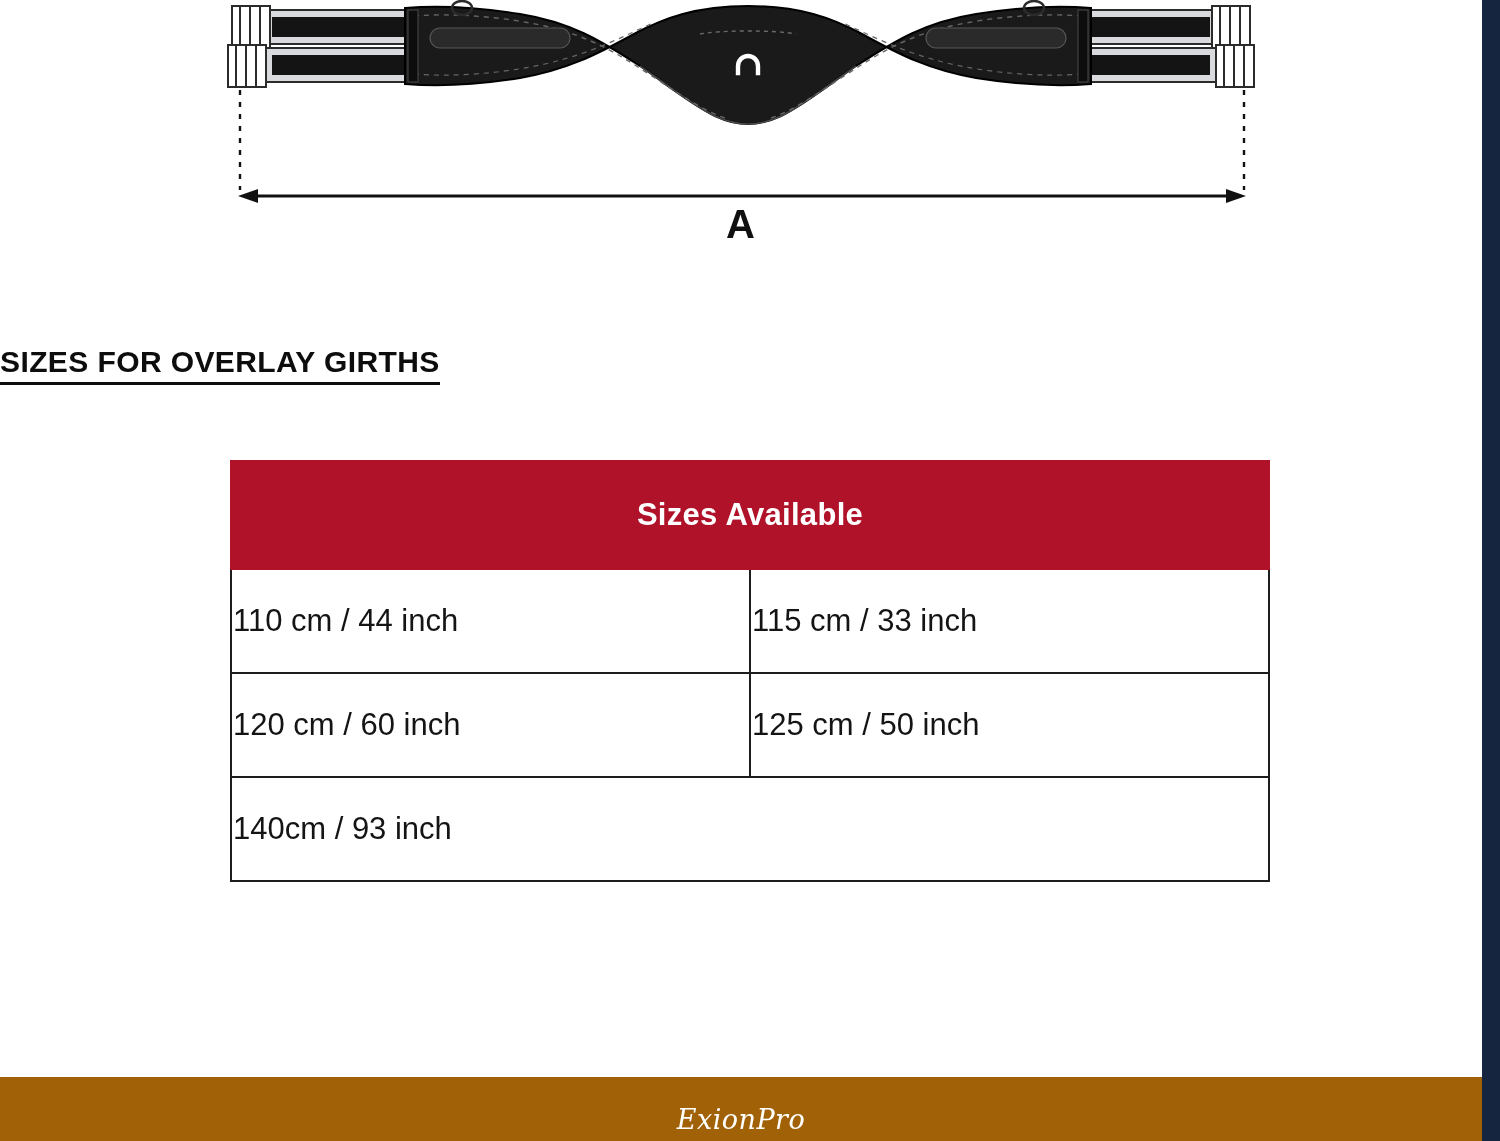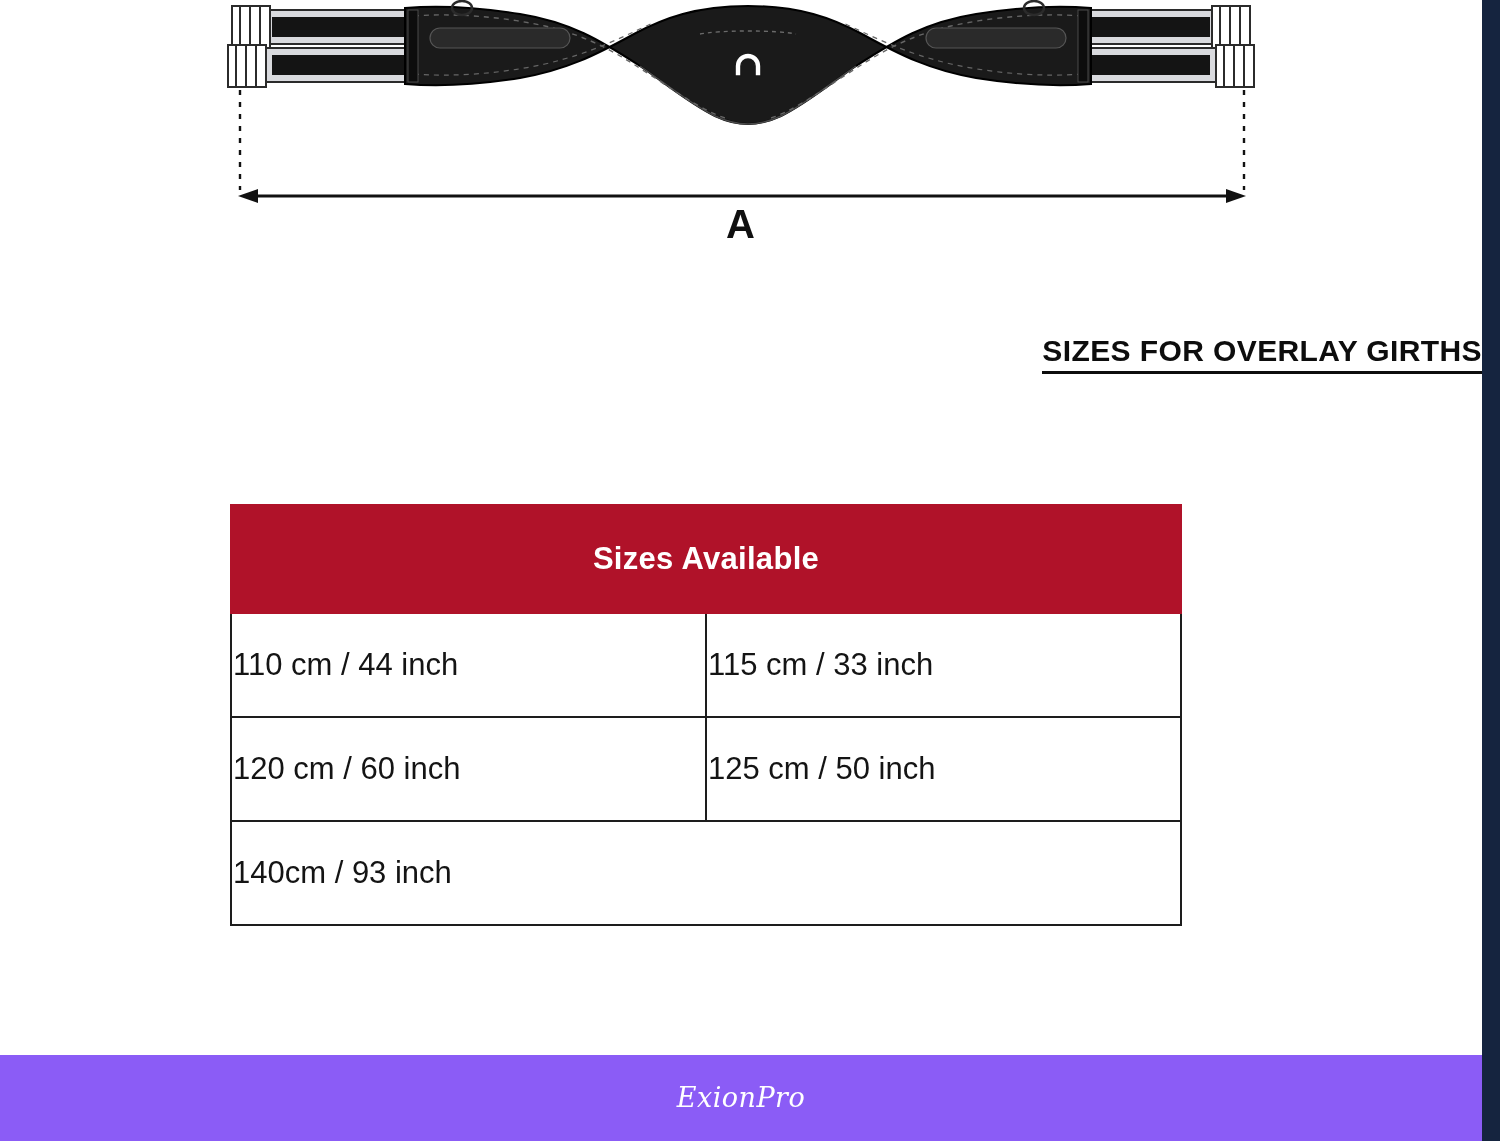--- a/index.html
+++ b/index.html
@@ -51,40 +51,40 @@
     text-align: center;
     font-size: 40px;
     font-weight: bold;
     color: #101010;
     letter-spacing: 1px;
   }
 
   
   .section-heading {
     position: absolute;
-    top: 334px;
-    left: 0;
-    width: 1482px;
-    text-align: right;
+    top: 345px;
+    left: 0;
+    width: 1482px;
+    text-align: left;
     font-size: 30px;
     font-weight: bold;
     color: #0d0d0d;
     letter-spacing: 0.4px;
   }
   .section-heading span {
     border-bottom: 3px solid #0d0d0d;
     padding-bottom: 4px;
   }
 
   
   .sizes-table {
     position: absolute;
     left: 230px;
-    top: 504px;
-    width: 952px;
+    top: 460px;
+    width: 1040px;
     border-collapse: collapse;
     table-layout: fixed;
   }
   .sizes-table th,
   .sizes-table td {
     border: 2px solid #1d1d1d;
   }
   .sizes-table th.head-cell {
     background: #b01229;
     color: #ffffff;
@@ -101,22 +101,22 @@
     color: #141414;
     background: #ffffff;
   }
 
   
   .footer-bar {
     position: absolute;
     left: 0;
     bottom: 0;
     width: 1482px;
-    height: 86px;
-    background: #8b5cf6;
+    height: 64px;
+    background: #a16207;
   }
   .footer-logo {
     position: absolute;
     left: 0;
     top: 0;
     width: 1482px;
     height: 85px;
     display: flex;
     align-items: center;
     justify-content: center;

